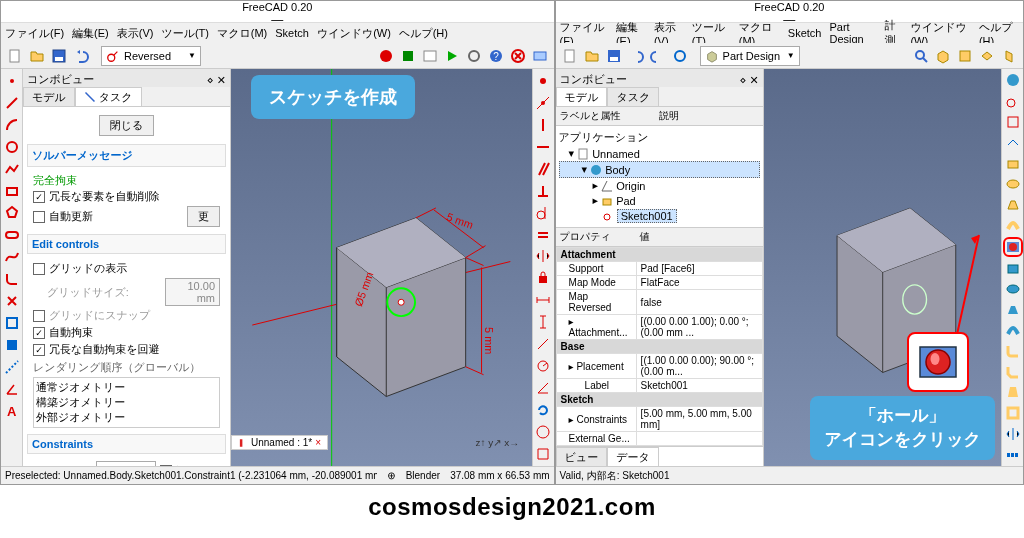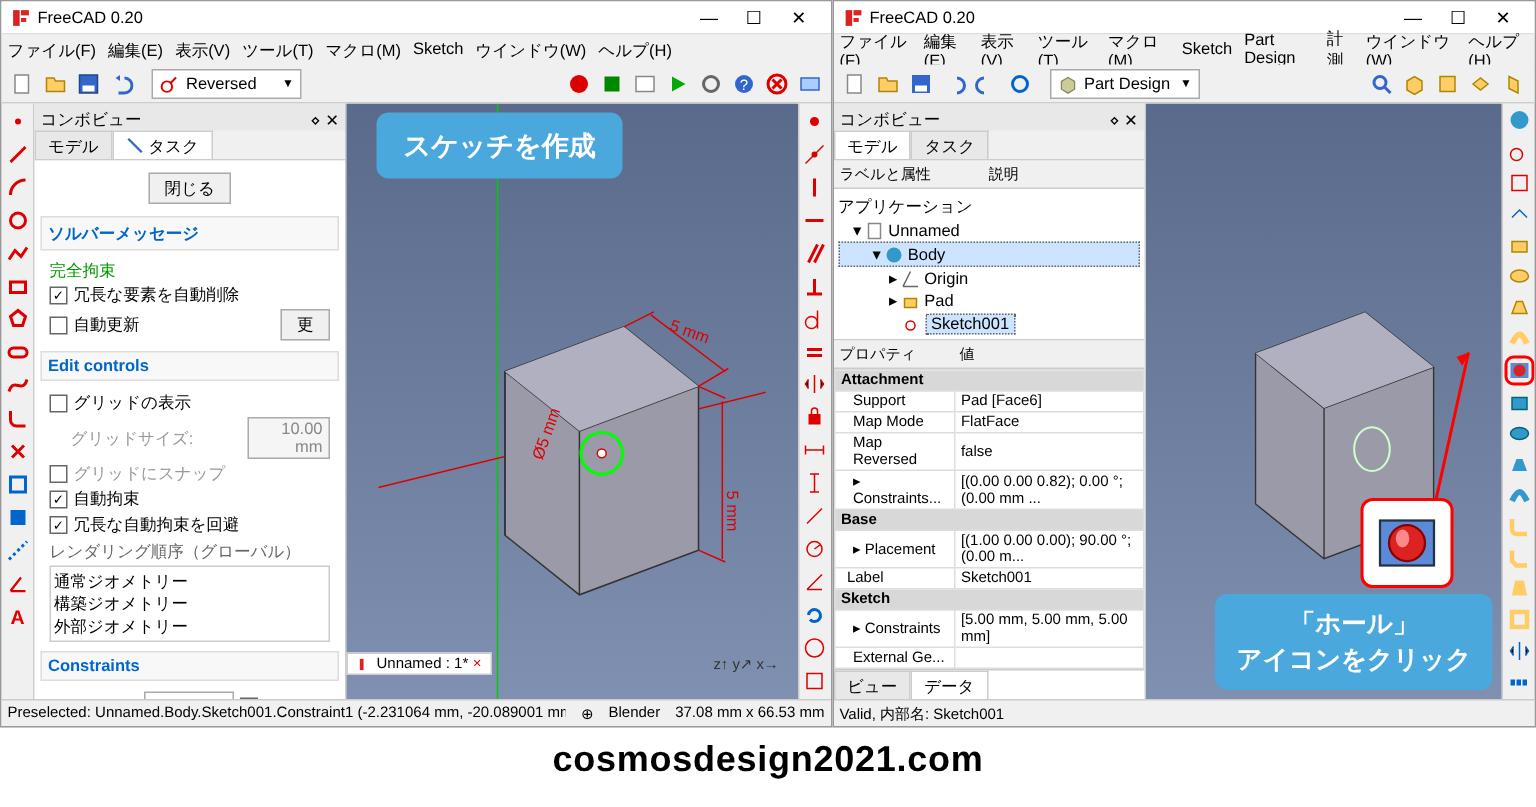--- a/index.html
+++ b/index.html
@@ -1,19 +1,19 @@
 <!DOCTYPE html>
 <html><head>
 <meta charset="utf-8">
 <style>
 * { box-sizing: border-box; margin: 0; padding: 0; }
 body { font-family: "Meiryo", "MS Gothic", sans-serif; font-size: 11px; background: #fff; width: 1024px; height: 538px; overflow: hidden; }
 .container { display: flex; width: 1024px; height: 485px; }
 .window { flex: 1; border: 1px solid #999; display: flex; flex-direction: column; background: #f0f0f0; }
-.titlebar { height: 22px; background: #fff; display: flex; align-items: center; padding: 0 6px; border-bottom: 1px solid #ddd; }
+.titlebar { height: 22px; background: #fff; display: flex; align-items: center; padding: 0 6px; border-bottom: 1px solid #ddd; flex-direction: column; }
 .titlebar .logo { width: 14px; height: 14px; margin-right: 4px; }
 .titlebar .title { flex: 1; font-size: 11px; }
 .titlebar .winbtn { width: 30px; height: 20px; display: flex; align-items: center; justify-content: center; font-size: 12px; }
 .menubar { height: 20px; display: flex; align-items: center; padding: 0 4px; gap: 8px; background: #f0f0f0; font-size: 11px; }
 .menubar span { cursor: default; }
 .toolbar-row { height: 26px; display: flex; align-items: center; padding: 0 4px; gap: 2px; background: #f0f0f0; border-bottom: 1px solid #ccc; }
 .tb-icon { width: 20px; height: 20px; display: flex; align-items: center; justify-content: center; }
 .tb-icon svg { width: 16px; height: 16px; }
 .wb-select { height: 20px; border: 1px solid #aaa; background: #fff; padding: 0 4px; display: flex; align-items: center; gap: 4px; font-size: 11px; min-width: 100px; }
 .wb-select::after { content: "▼"; font-size: 8px; margin-left: auto; }
@@ -591,32 +591,32 @@
                 </tr>
           <tr>
                   <td style="padding-left:12px">Map Mode</td>
                   <td>FlatFace</td>
                 </tr>
           <tr>
                   <td style="padding-left:12px">Map Reversed</td>
                   <td>false</td>
                 </tr>
           <tr>
-                  <td style="padding-left:12px">▸ <span>Constraints...</span></td>
-                  <td>[(0.00 0.00 0.82); 0.00 °; (0.00 mm ...</td>
+                  <td style="padding-left:12px">▸ <span>Attachment...</span></td>
+                  <td>[(0.00 0.00 1.00); 0.00 °; (0.00 mm ...</td>
                 </tr>
           <tr class="prop-head">
                   <td colspan="2">Base</td>
                 </tr>
           <tr>
                   <td style="padding-left:12px">▸ <span>Placement</span></td>
                   <td>[(1.00 0.00 0.00); 90.00 °; (0.00 m...</td>
                 </tr>
           <tr>
-                  <td style="padding-left:8px">Label</td>
+                  <td style="padding-left:28px">Label</td>
                   <td>Sketch001</td>
                 </tr>
           <tr class="prop-head">
                   <td colspan="2">Sketch</td>
                 </tr>
           <tr>
                   <td style="padding-left:12px">▸ <span>Constraints</span></td>
                   <td>[5.00 mm, 5.00 mm, 5.00 mm]</td>
                 </tr>
           <tr>

